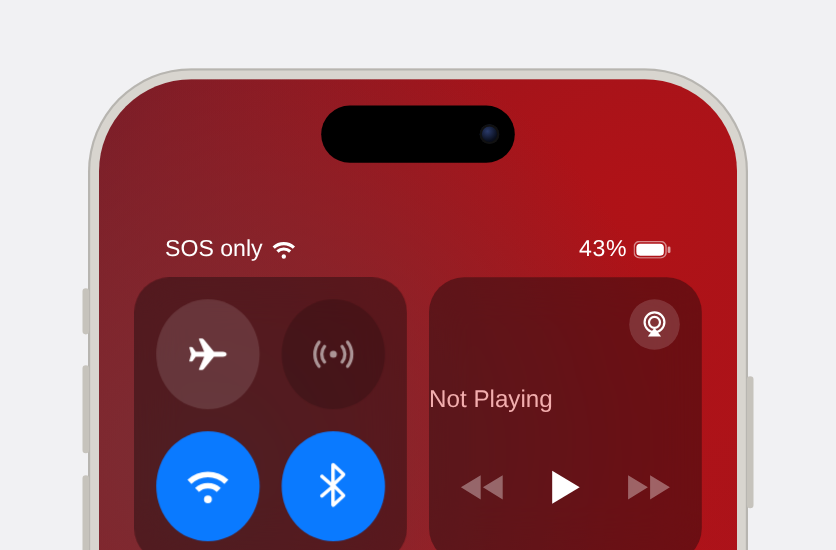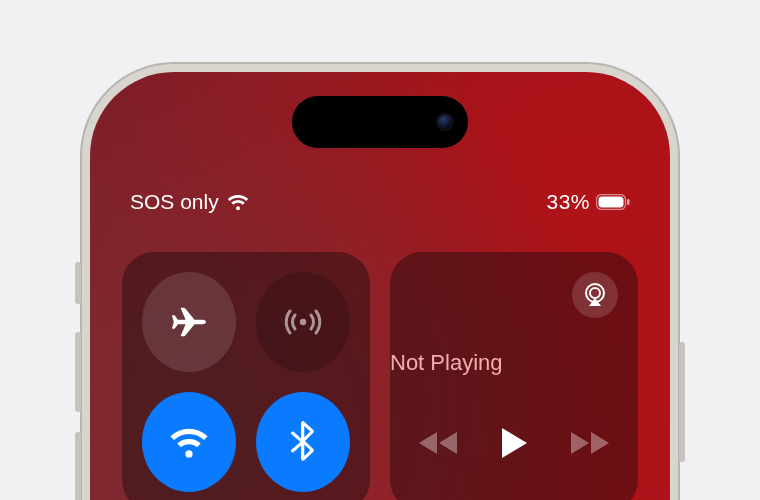--- a/index.html
+++ b/index.html
@@ -63,24 +63,24 @@
     transform: translateY(-50%);
     width: 18px;
     height: 18px;
     border-radius: 50%;
     background: radial-gradient(circle at 40% 35%, #2a3a6a 0%, #0a0f1e 55%, #000 100%);
     box-shadow: 0 0 0 2px #111 inset;
   }
 
   .status-bar {
     position: absolute;
-    top: 118px;
+    top: 143px;
     left: 0;
     width: 100%;
-    padding: 0 40px;
+    padding: 0 60px;
     display: flex;
     justify-content: space-between;
     align-items: flex-end;
     color: #fff;
     font-size: 21px;
     font-weight: 500;
   }
   .status-left, .status-right {
     display: flex;
     align-items: center;
@@ -180,21 +180,21 @@
     <div class="status-bar">
       <div class="status-left">
         <span>SOS only</span>
         <span>
           <svg width="22" height="18" viewBox="0 0 22 18">
             <path fill="#fff" d="M11 17.2a2 2 0 1 0 0-4 2 2 0 0 0 0 4zM4.2 9.6a10 10 0 0 1 13.6 0l-2 2.1a7 7 0 0 0-9.6 0l-2-2.1zM.8 6a15 15 0 0 1 20.4 0l-2 2.1a12 12 0 0 0-16.4 0L.8 6z"></path>
           </svg>
         </span>
       </div>
       <div class="status-right">
-        <span>33%</span>
+        <span>43%</span>
         <span>
           <svg width="34" height="16" viewBox="0 0 34 16">
             <rect x="0.5" y="0.5" width="29" height="15" rx="5" ry="5" fill="none" stroke="#fff" stroke-opacity="0.5" stroke-width="1.3"></rect>
             <rect x="2.5" y="2.5" width="25" height="11" rx="3.5" ry="3.5" fill="#fff"></rect>
             <rect x="31" y="5" width="2.5" height="6" rx="1.2" fill="#fff" fill-opacity="0.6"></rect>
           </svg>
         </span>
       </div>
     </div>
 

